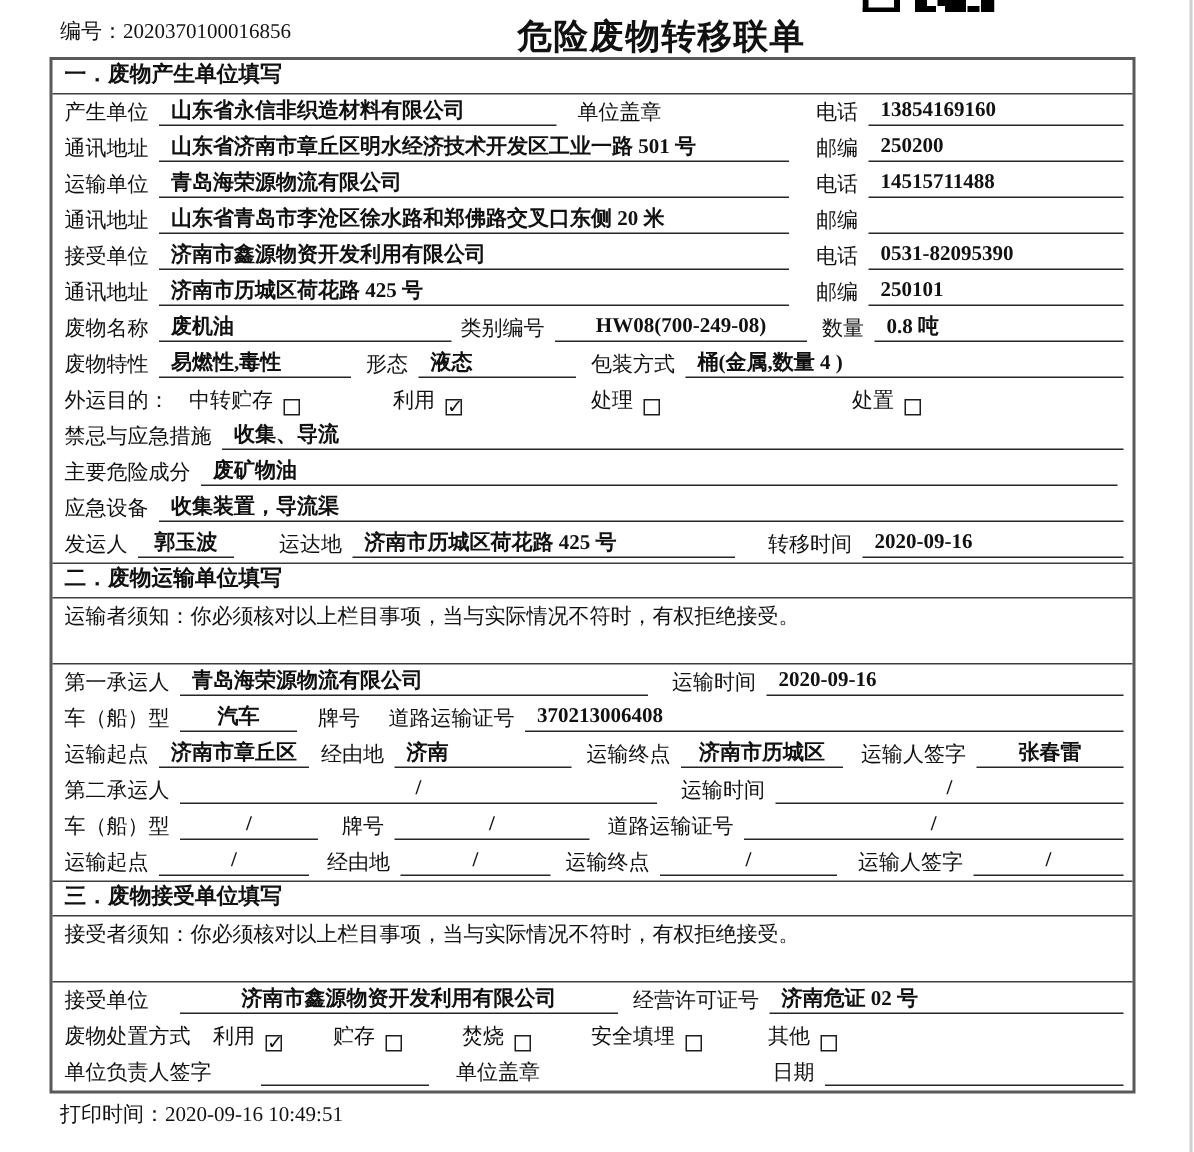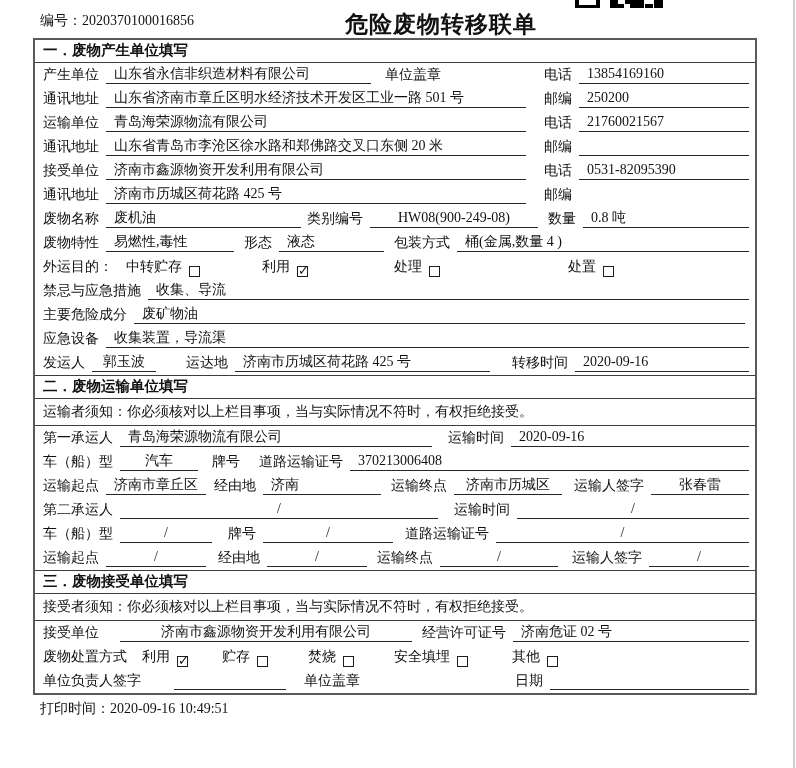--- a/index.html
+++ b/index.html
@@ -36,29 +36,29 @@
     border-bottom: 1.5px solid #3d3d3d;
     line-height: 17px;
   }
   .bt { border-top: 1.5px solid #3d3d3d; }
   .row {
     display: flex; align-items: flex-end;
     min-height: 24px; padding: 0 6px 3px 8px;
     white-space: nowrap;
   }
   .notice {
-    min-height: 27px; padding: 4px 8px 4px 8px;
+    min-height: 27px; padding: 4px 8px 21px 8px;
     border-bottom: 1px solid #3d3d3d;
     line-height: 18px;
   }
   .lbl { margin-right: 7px; flex: 0 0 auto; }
   .val {
     border-bottom: 1px solid #262626;
     text-align: center; min-height: 18px;
-    padding: 0 3px; flex: 0 0 auto; overflow: hidden;
+    padding: 0 3px; flex: 0 0 auto; overflow: hidden; font-weight: bold;
   }
   .tl { text-align: left; padding-left: 8px; }
   .fill { flex: 1 1 auto; }
   .checkbox {
     display: inline-block; width: 11px; height: 11px;
     border: 1px solid #1d1d1d; margin-left: 7px;
     position: relative; top: 1px; flex: 0 0 auto;
   }
   .checkbox.checked::before {
     content: "✓";
@@ -108,48 +108,49 @@
       <span class="lbl">通讯地址</span>
       <span class="val tl" style="width:420px">山东省济南市章丘区明水经济技术开发区工业一路 501 号</span>
       <span class="lbl" style="margin-left:18px">邮编</span>
       <span class="val tl fill">250200</span>
     </div>
 
     <div class="row">
       <span class="lbl">运输单位</span>
       <span class="val tl" style="width:420px">青岛海荣源物流有限公司</span>
       <span class="lbl" style="margin-left:18px">电话</span>
-      <span class="val tl fill">21760021567</span>
+      <span class="val tl fill">14515711488</span>
     </div>
 
     <div class="row">
       <span class="lbl">通讯地址</span>
       <span class="val tl" style="width:420px">山东省青岛市李沧区徐水路和郑佛路交叉口东侧 20 米</span>
       <span class="lbl" style="margin-left:18px">邮编</span>
       <span class="val tl fill"></span>
     </div>
 
     <div class="row">
       <span class="lbl">接受单位</span>
       <span class="val tl" style="width:420px">济南市鑫源物资开发利用有限公司</span>
       <span class="lbl" style="margin-left:18px">电话</span>
       <span class="val tl fill">0531-82095390</span>
     </div>
 
     <div class="row">
       <span class="lbl">通讯地址</span>
       <span class="val tl" style="width:420px">济南市历城区荷花路 425 号</span>
       <span class="lbl" style="margin-left:18px">邮编</span>
+      <span class="val tl fill">250101</span>
     </div>
 
     <div class="row">
       <span class="lbl">废物名称</span>
       <span class="val tl" style="width:195px">废机油</span>
       <span class="lbl" style="margin-left:6px">类别编号</span>
-      <span class="val" style="width:168px">HW08(900-249-08)</span>
+      <span class="val" style="width:168px">HW08(700-249-08)</span>
       <span class="lbl" style="margin-left:10px">数量</span>
       <span class="val tl fill">0.8 吨</span>
     </div>
 
     <div class="row">
       <span class="lbl">废物特性</span>
       <span class="val tl" style="width:128px">易燃性,毒性</span>
       <span class="lbl" style="margin-left:10px">形态</span>
       <span class="val tl" style="width:105px">液态</span>
       <span class="lbl" style="margin-left:10px">包装方式</span>

